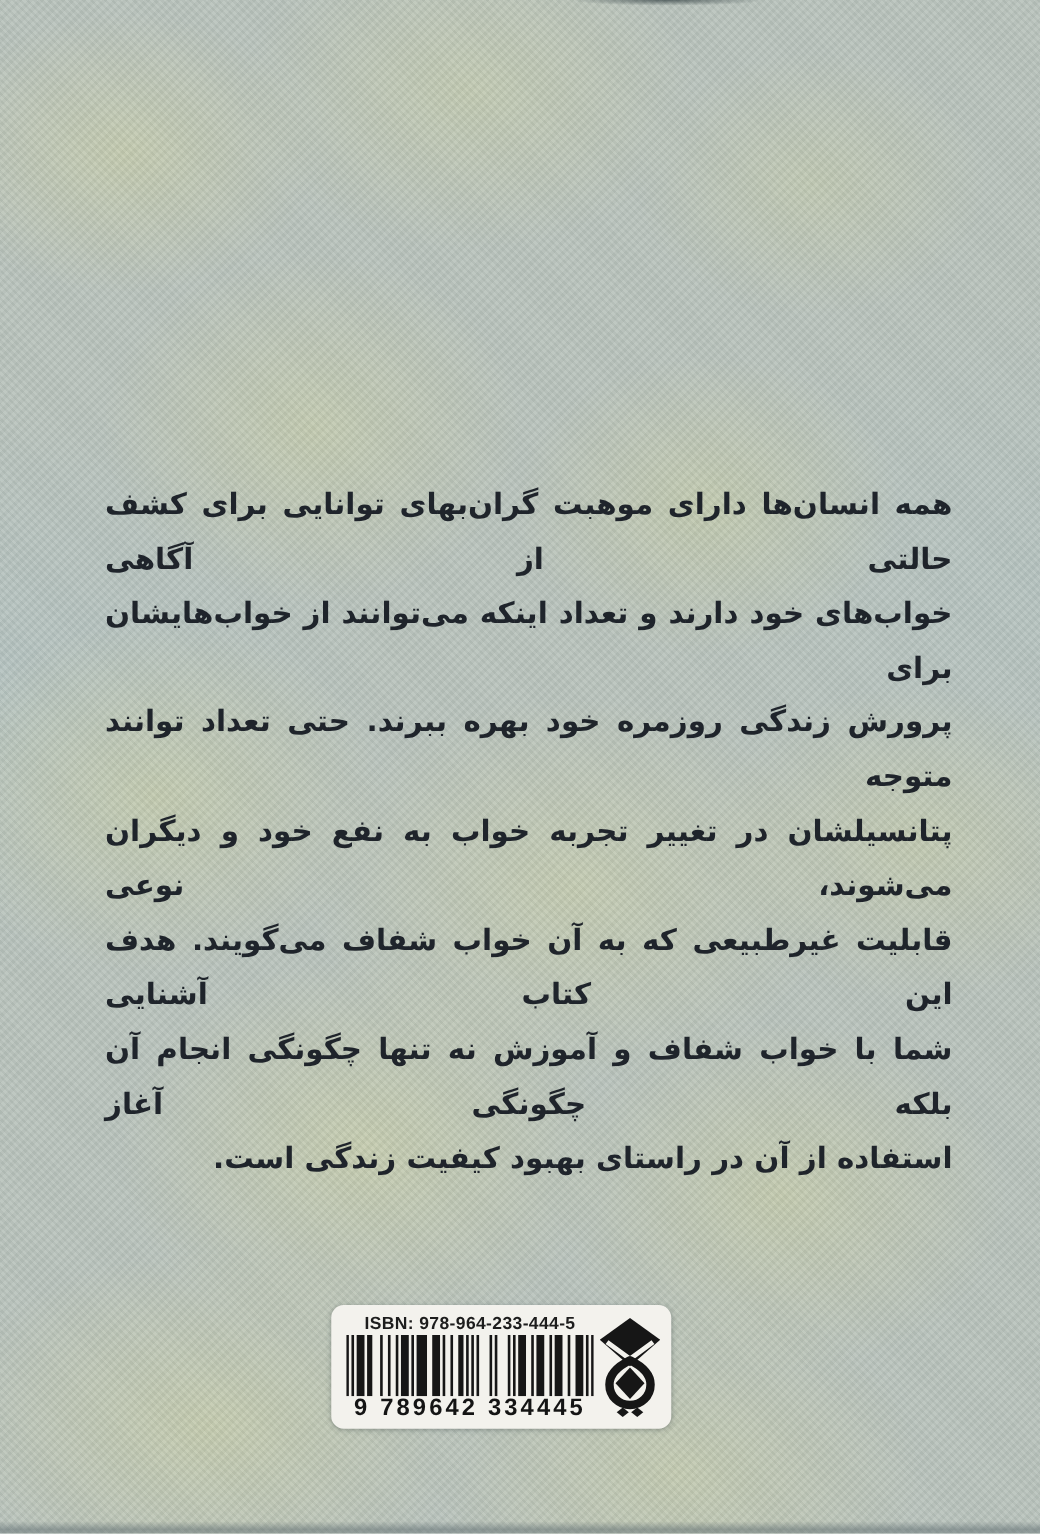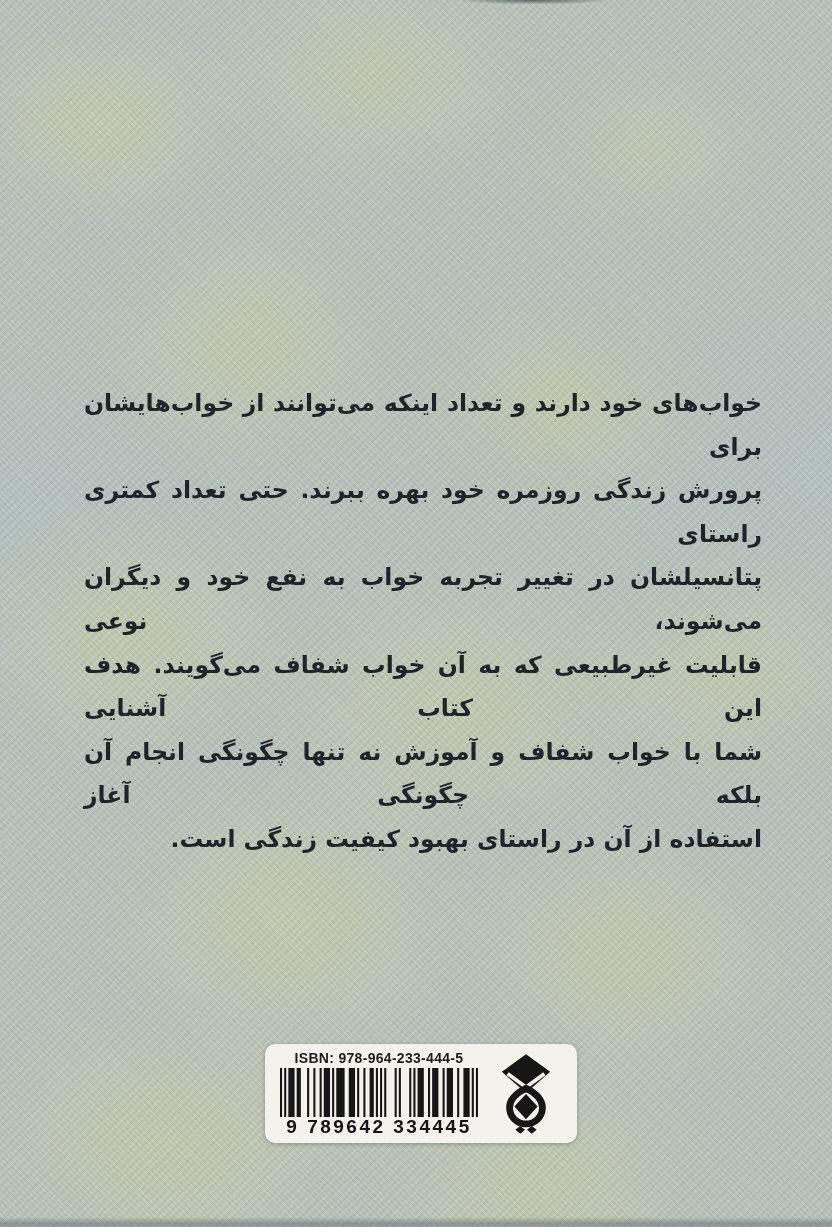--- a/index.html
+++ b/index.html
@@ -45,21 +45,21 @@
     position:absolute; top:382px; left:84px; right:70px;
     direction:rtl; unicode-bidi:embed;
     font-family:"DejaVu Sans", sans-serif; font-weight:bold;
     font-size:23.5px; line-height:43.6px; color:#1f242b;
     text-rendering:optimizeLegibility;
   }
   .synopsis .line{ text-align:justify; text-align-last:justify; white-space:normal; }
   .synopsis .line.last{ text-align:left; text-align-last:right; }
 
   .label{
-    position:absolute; left:265px; top:1044px; width:312px; height:99px;
+    position:absolute; left:265px; top:1044px; width:272px; height:99px;
     background:#f3f2ed; border-radius:10px;
     box-shadow:0 1px 4px rgba(55,65,66,.38);
     display:flex; align-items:stretch; padding:5px 6px 5px 12px; box-sizing:border-box;
   }
   .code-col{ width:204px; display:flex; flex-direction:column; align-items:center; }
   .isbn{
     font-family:"Liberation Sans", sans-serif; font-weight:bold; font-size:14px;
     letter-spacing:.3px; color:#1d1d1d; margin-top:1px; white-space:nowrap;
   }
   .bars{ width:198px; height:50px; margin-top:2px; display:block; }
@@ -71,22 +71,23 @@
   .logo-col svg{ width:58px; height:82px; display:block; }
 </style>
 </head>
 <body>
 
 <div class="cover">
 
   <div class="top-smudge"></div>
 
   <div class="synopsis" id="synopsis">
+      <div class="line">همه انسان‌ها دارای موهبت گران‌بهای توانایی برای کشف حالتی از آگاهی</div>
       <div class="line">خواب‌های خود دارند و تعداد اینکه می‌توانند از خواب‌هایشان برای</div>
-      <div class="line">پرورش زندگی روزمره خود بهره ببرند. حتی تعداد کمتری راستای</div>
+      <div class="line">پرورش زندگی روزمره خود بهره ببرند. حتی تعداد توانند متوجه</div>
       <div class="line">پتانسیلشان در تغییر تجربه خواب به نفع خود و دیگران می‌شوند، نوعی</div>
       <div class="line">قابلیت غیرطبیعی که به آن خواب شفاف می‌گویند. هدف این کتاب آشنایی</div>
       <div class="line">شما با خواب شفاف و آموزش نه تنها چگونگی انجام آن بلکه چگونگی آغاز</div>
       <div class="line last">استفاده از آن در راستای بهبود کیفیت زندگی است.</div>
     </div>
 
   <div class="label">
     <div class="code-col">
       <div class="isbn">ISBN: 978-964-233-444-5</div>
       <svg class="bars" id="bars" viewBox="0 0 95 50" preserveAspectRatio="none">

